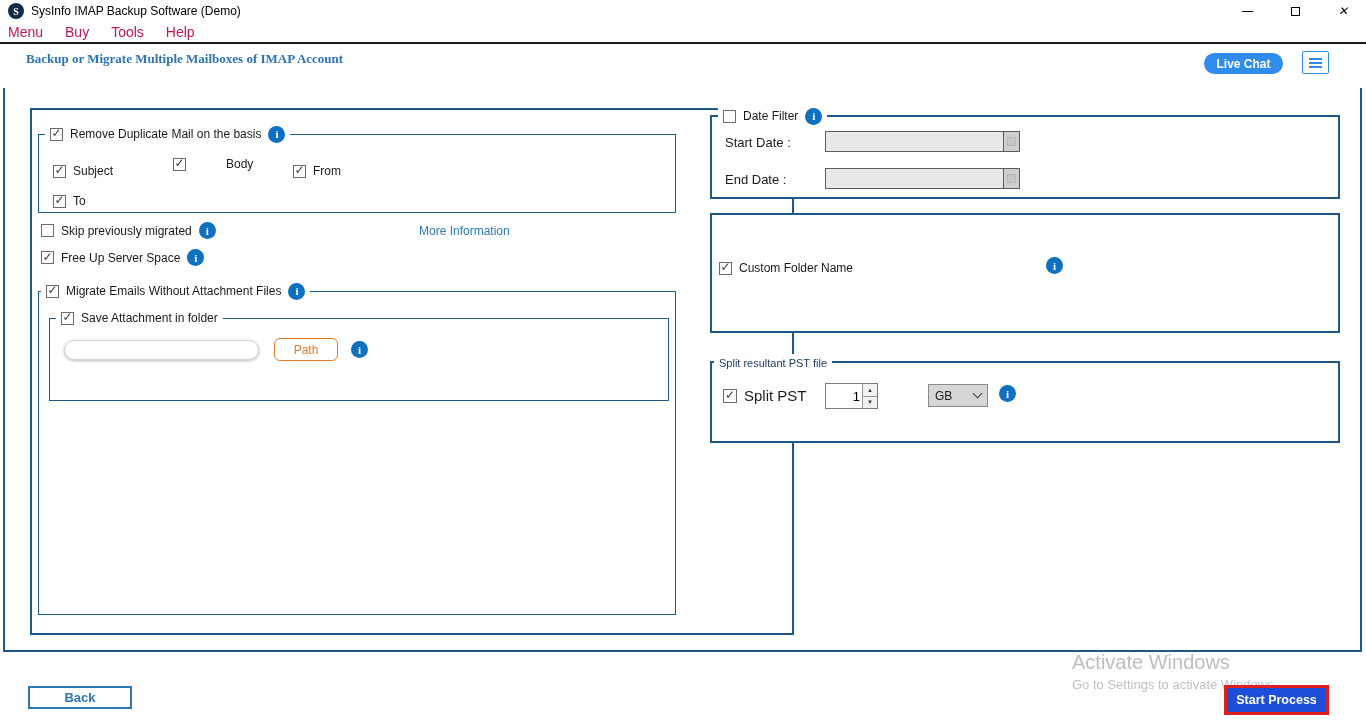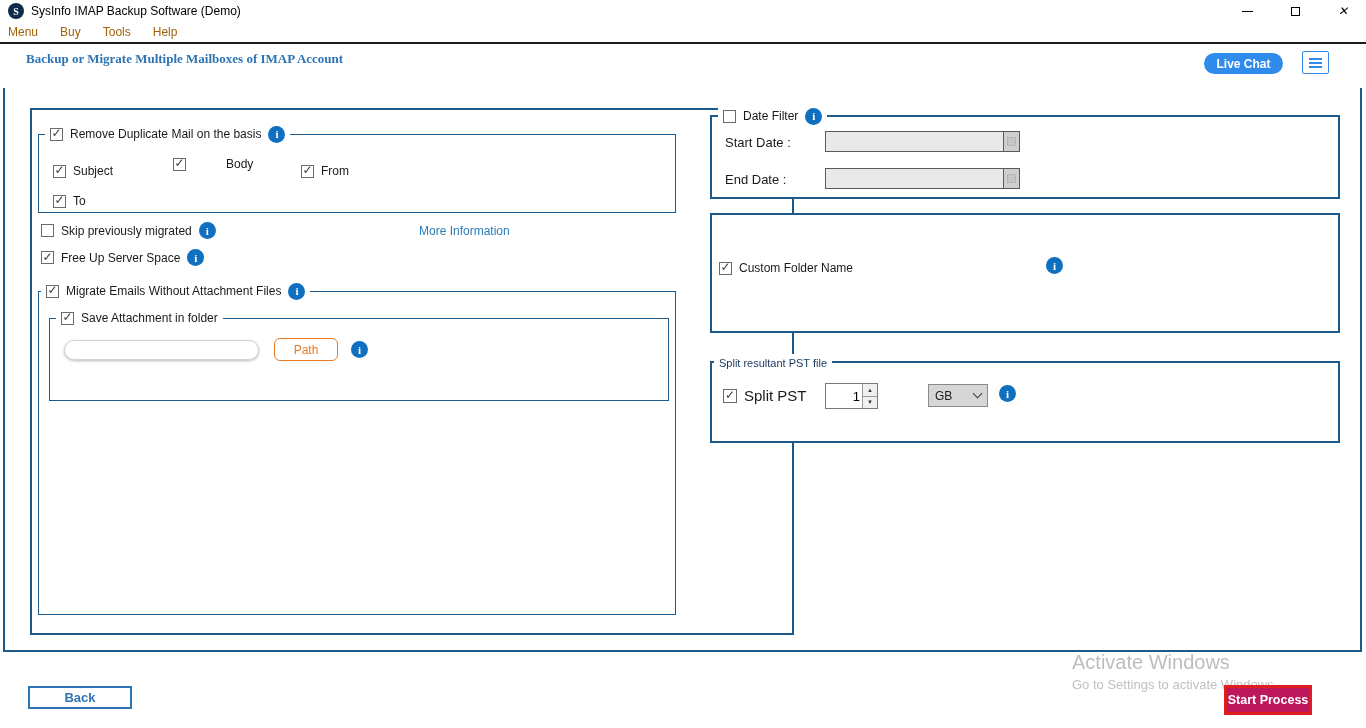--- a/index.html
+++ b/index.html
@@ -21,21 +21,21 @@
   .win-title { position:absolute; left:31px; top:4px; font-size:12px; color:#000; }
   .winbtn { position:absolute; top:0; width:34px; height:22px; display:flex; align-items:center; justify-content:center; color:#000; }
   .btn-min  { left:1230px; } .btn-max { left:1278px; } .btn-close { left:1326px; }
   .glyph-min { width:11px; height:1px; background:#000; display:block; }
   .glyph-max { position:relative; width:9px; height:9px; border:1px solid #000; background:#fff; }
   .glyph-max::before { content:""; position:absolute; left:2px; top:-4px; width:9px; height:9px; border:1px solid #000; z-index:-1; }
   .glyph-close::before { content:"\2715"; font-size:12px; }
 
   
   .menubar { position:absolute; left:0; top:22px; width:1366px; height:22px; border-bottom:2px solid #1b1b1b; background:#fff; display:flex; align-items:center; }
-  .menu-item { padding:0 12px 0 8px; font-size:12px; color:#a16207; cursor:default; }
+  .menu-item { padding:0 12px 0 8px; font-size:14px; color:#be185d; cursor:default; }
   .menu-item + .menu-item { padding-left:10px; }
 
   
   .page-title {
     position:absolute; left:26px; top:51px;
     font-family:"Liberation Serif", serif; font-size:13px; font-weight:600; color:#2e74b5;
   }
   .live-chat {
     position:absolute; left:1204px; top:53px; width:79px; height:21px; border-radius:11px;
     background:#2f8ced; color:#fff; font-weight:bold; font-size:12px;
@@ -115,21 +115,21 @@
   
   .back-btn {
     position:absolute; left:28px; top:686px; width:104px; height:23px; background:#fff;
     border:2px solid #2e75b6; color:#2e75b6; font-weight:bold; font-size:13px;
     display:flex; align-items:center; justify-content:center;
   }
   .watermark1 { position:absolute; left:1072px; top:651px; font-size:20px; color:#a8a8a8; opacity:.75; z-index:1; }
   .watermark2 { position:absolute; left:1072px; top:677px; font-size:13px; color:#ababab; opacity:.75; z-index:1; }
   .start-wrap { position:absolute; left:1224px; top:685px; border:3px solid #df1f1f; z-index:2; background:#df1f1f; }
   .start-btn {
-    width:82px; height:24px; background:#be185d; color:#fff; font-weight:bold; font-size:12.5px;
+    width:99px; height:24px; background:#1d4ed8; color:#fff; font-weight:bold; font-size:12.5px;
     display:flex; align-items:center; justify-content:center; border:none;
   }
 </style>
 </head>
 <body>
 
 <div class="titlebar">
   <span class="app-icon"></span>
   <span class="win-title">SysInfo IMAP Backup Software (Demo)</span>
   <span class="winbtn btn-min">
@@ -169,21 +169,21 @@
       <span class="info"></span>
     </div>
     <div class="row" style="left:14px; top:29px;">
       <span class="cb checked"></span>
       <span class="lbl">Subject</span>
     </div>
     <div class="row" style="left:134px; top:22px;gap:40px;">
       <span class="cb checked"></span>
       <span class="lbl">Body</span>
     </div>
-    <div class="row" style="left:262px; top:29px;">
+    <div class="row" style="left:254px; top:29px;">
       <span class="cb checked"></span>
       <span class="lbl">From</span>
     </div>
     <div class="row" style="left:14px; top:59px;">
       <span class="cb checked"></span>
       <span class="lbl">To</span>
     </div>
   </div>
 
   <div class="row" style="left:9px; top:112px;">

